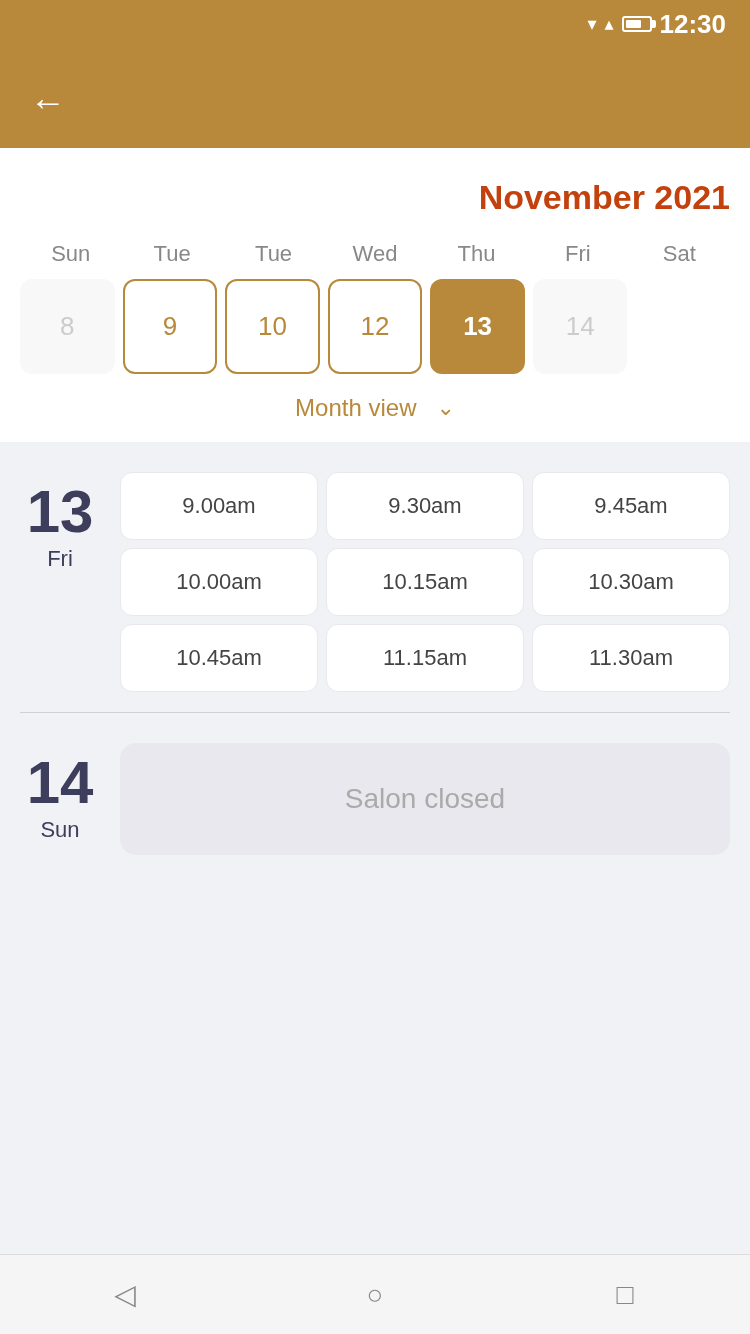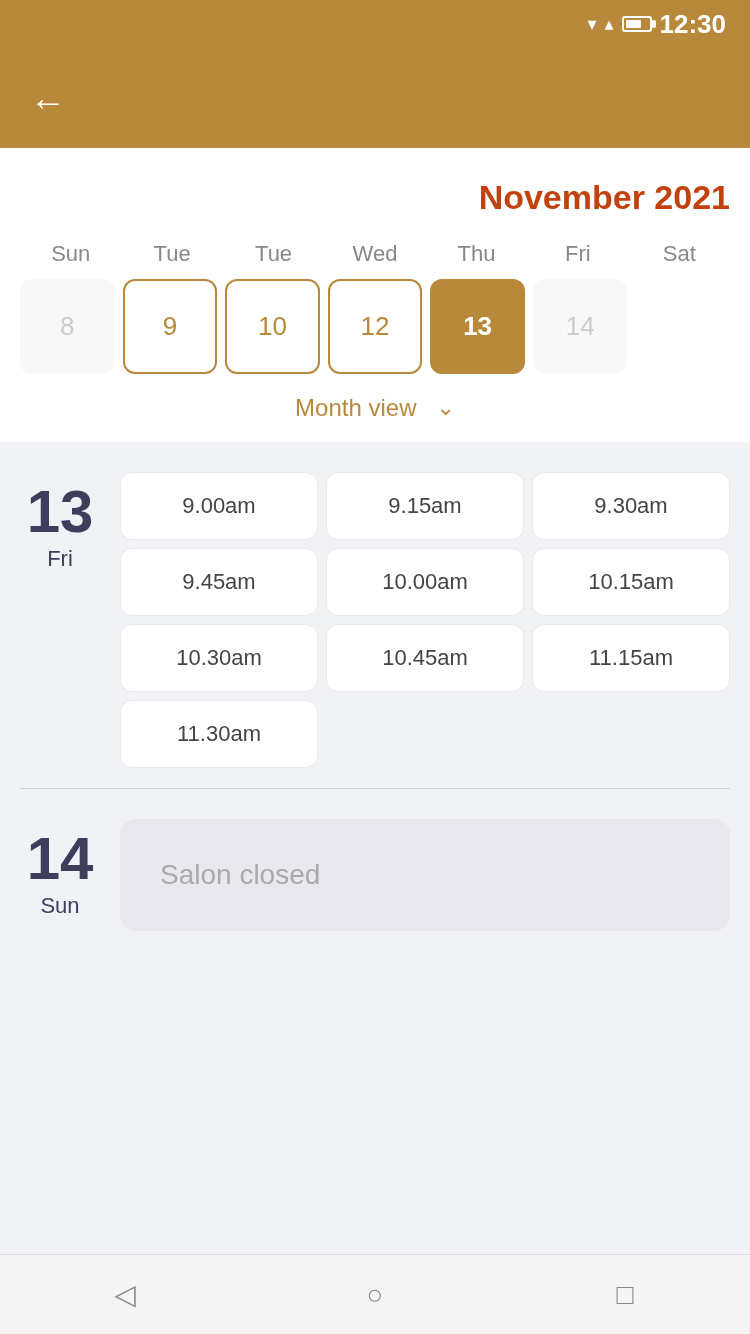--- a/index.html
+++ b/index.html
@@ -215,21 +215,21 @@
     .salon-closed-block {
       display: flex;
       gap: 20px;
     }
     .salon-closed-box {
       flex: 1;
       background: #e8e8ee;
       border-radius: 16px;
       display: flex;
       align-items: center;
-      justify-content: flex-start;
+      justify-content: center;
       padding: 40px;
       font-size: 28px;
       color: #aaa;
     }
 
     
     .bottom-nav {
       position: fixed;
       bottom: 0;
       left: 0;
@@ -302,21 +302,20 @@
 
 <div class="time-section">
 
   <div class="day-block">
     <div class="day-label">
       <span class="day-number">13</span>
       <span class="day-name">Fri</span>
     </div>
     <div class="time-grid">
       <div class="time-slot">9.00am</div>
-      <div class="time-slot">9.15am</div>
       <div class="time-slot">9.30am</div>
       <div class="time-slot">9.45am</div>
       <div class="time-slot">10.00am</div>
       <div class="time-slot">10.15am</div>
       <div class="time-slot">10.30am</div>
       <div class="time-slot">10.45am</div>
       <div class="time-slot">11.15am</div>
       <div class="time-slot">11.30am</div>
     </div>
   </div>

